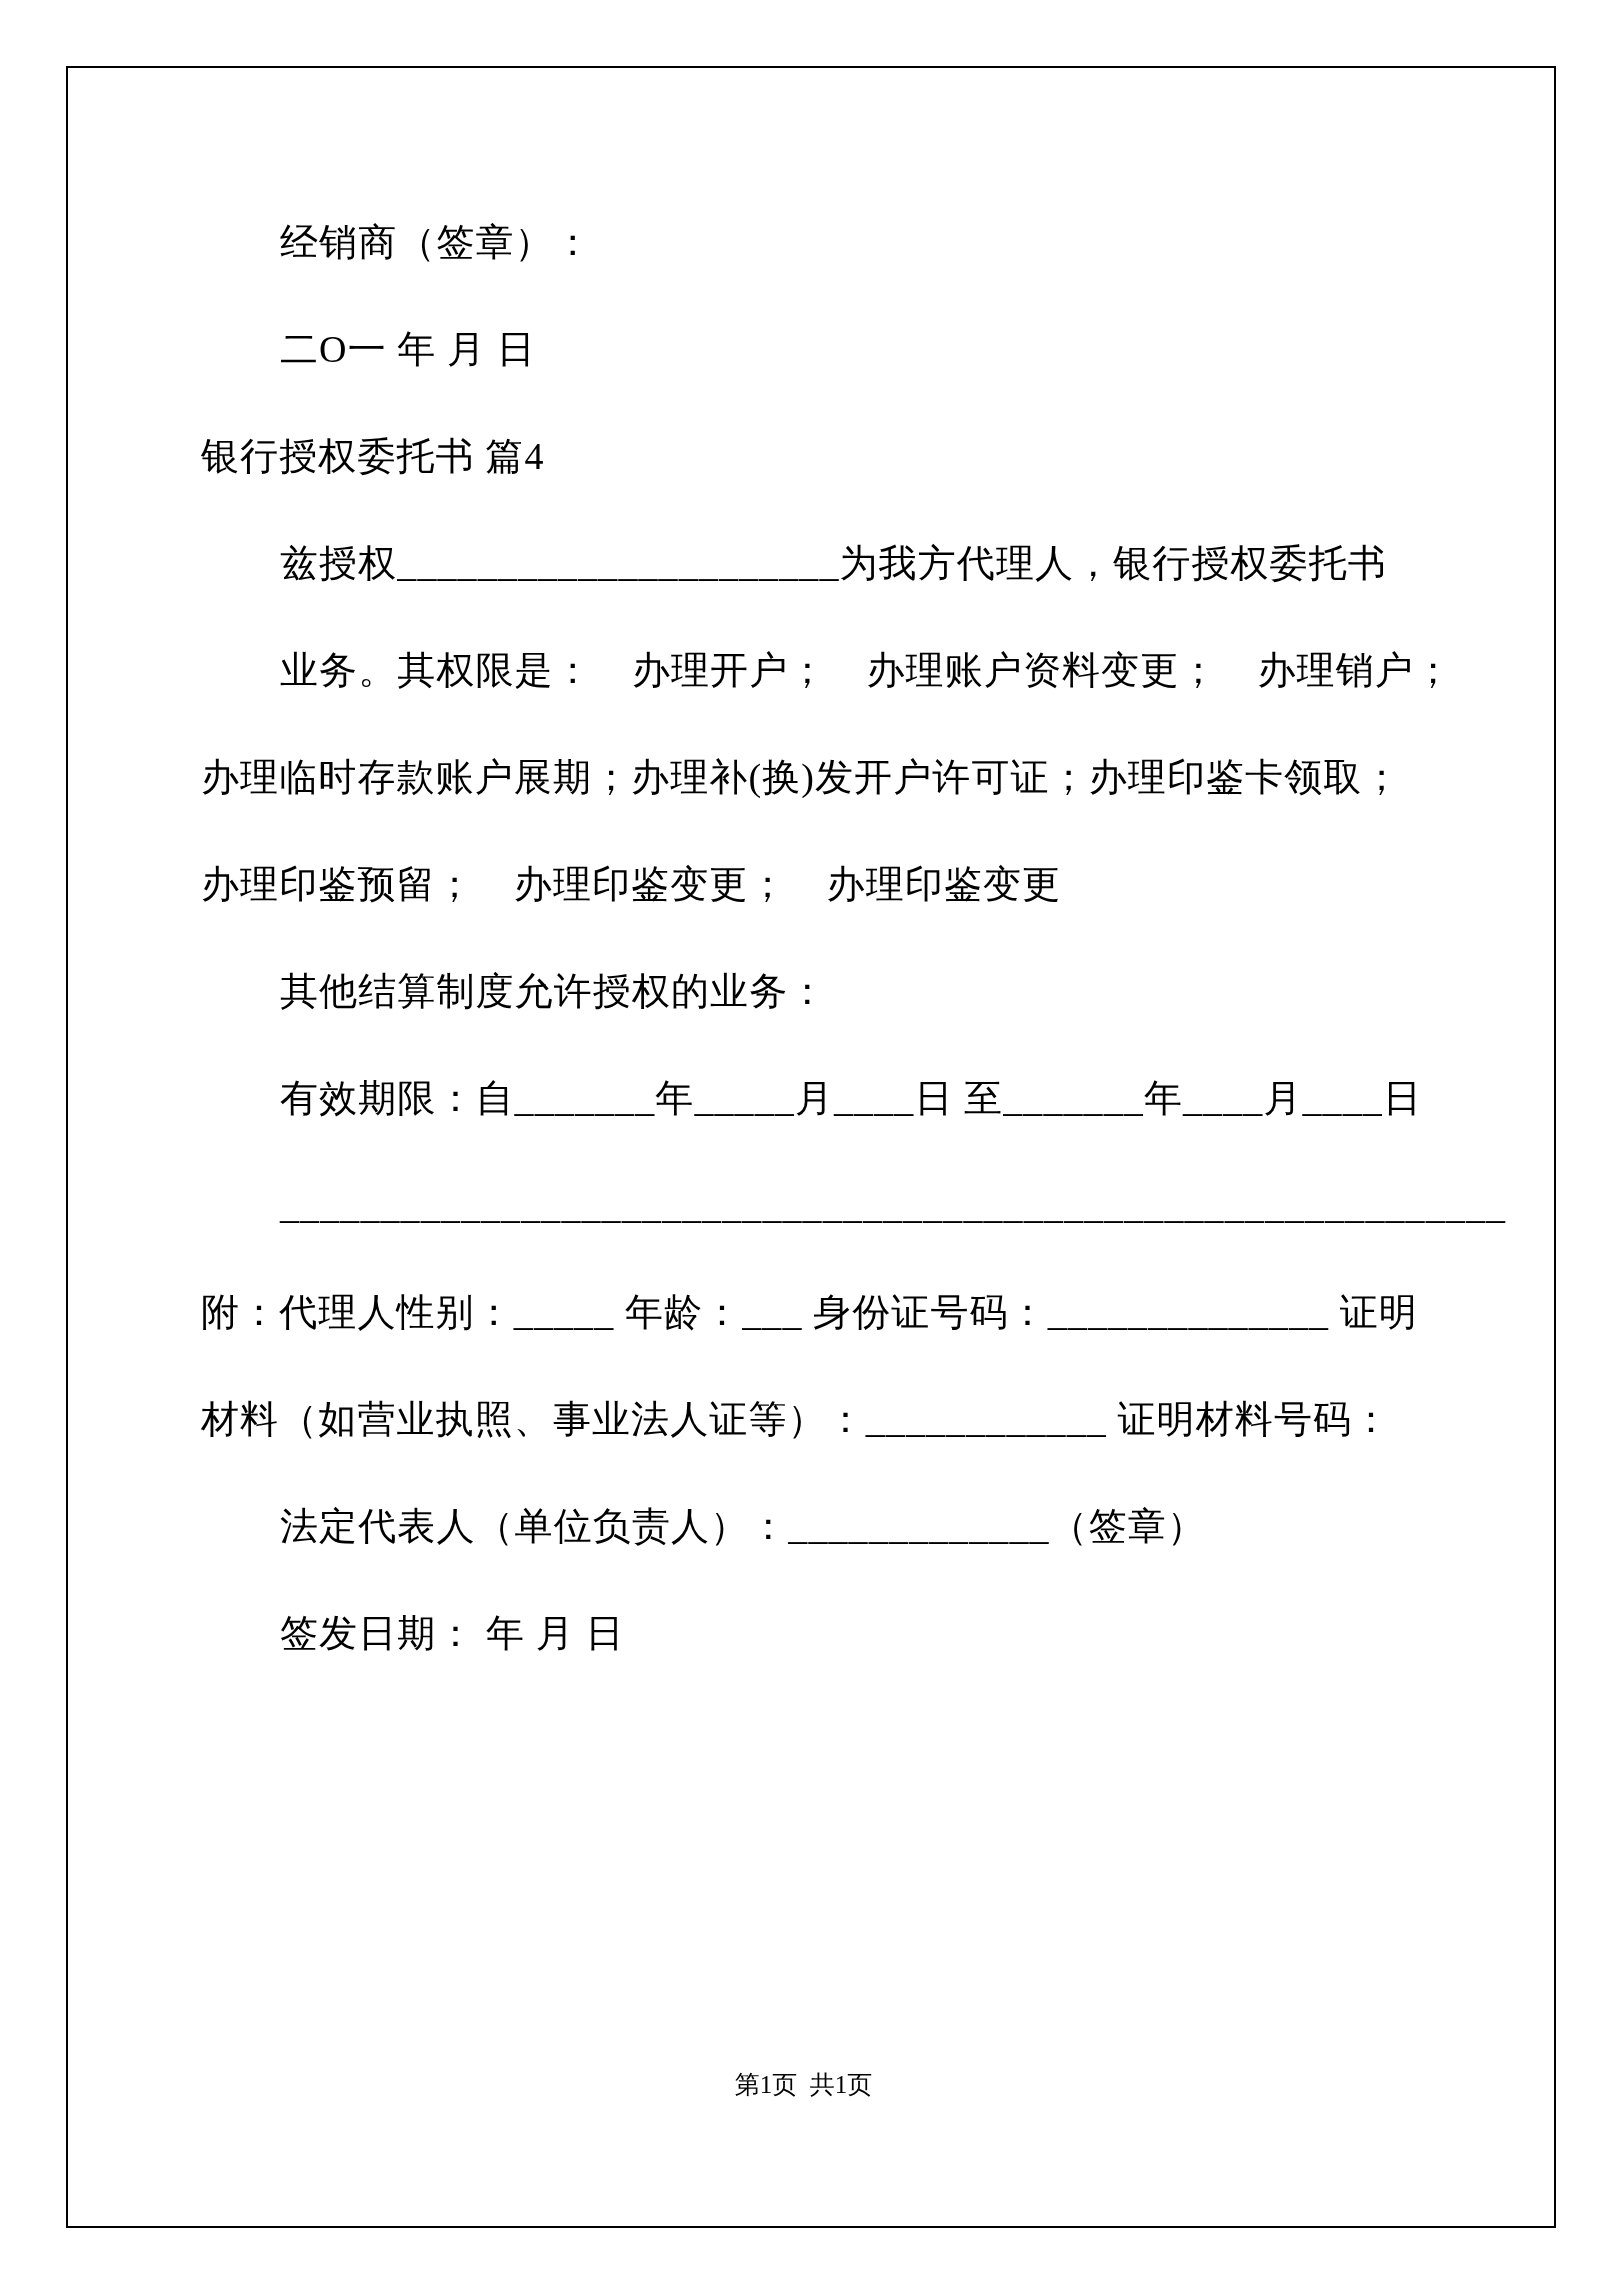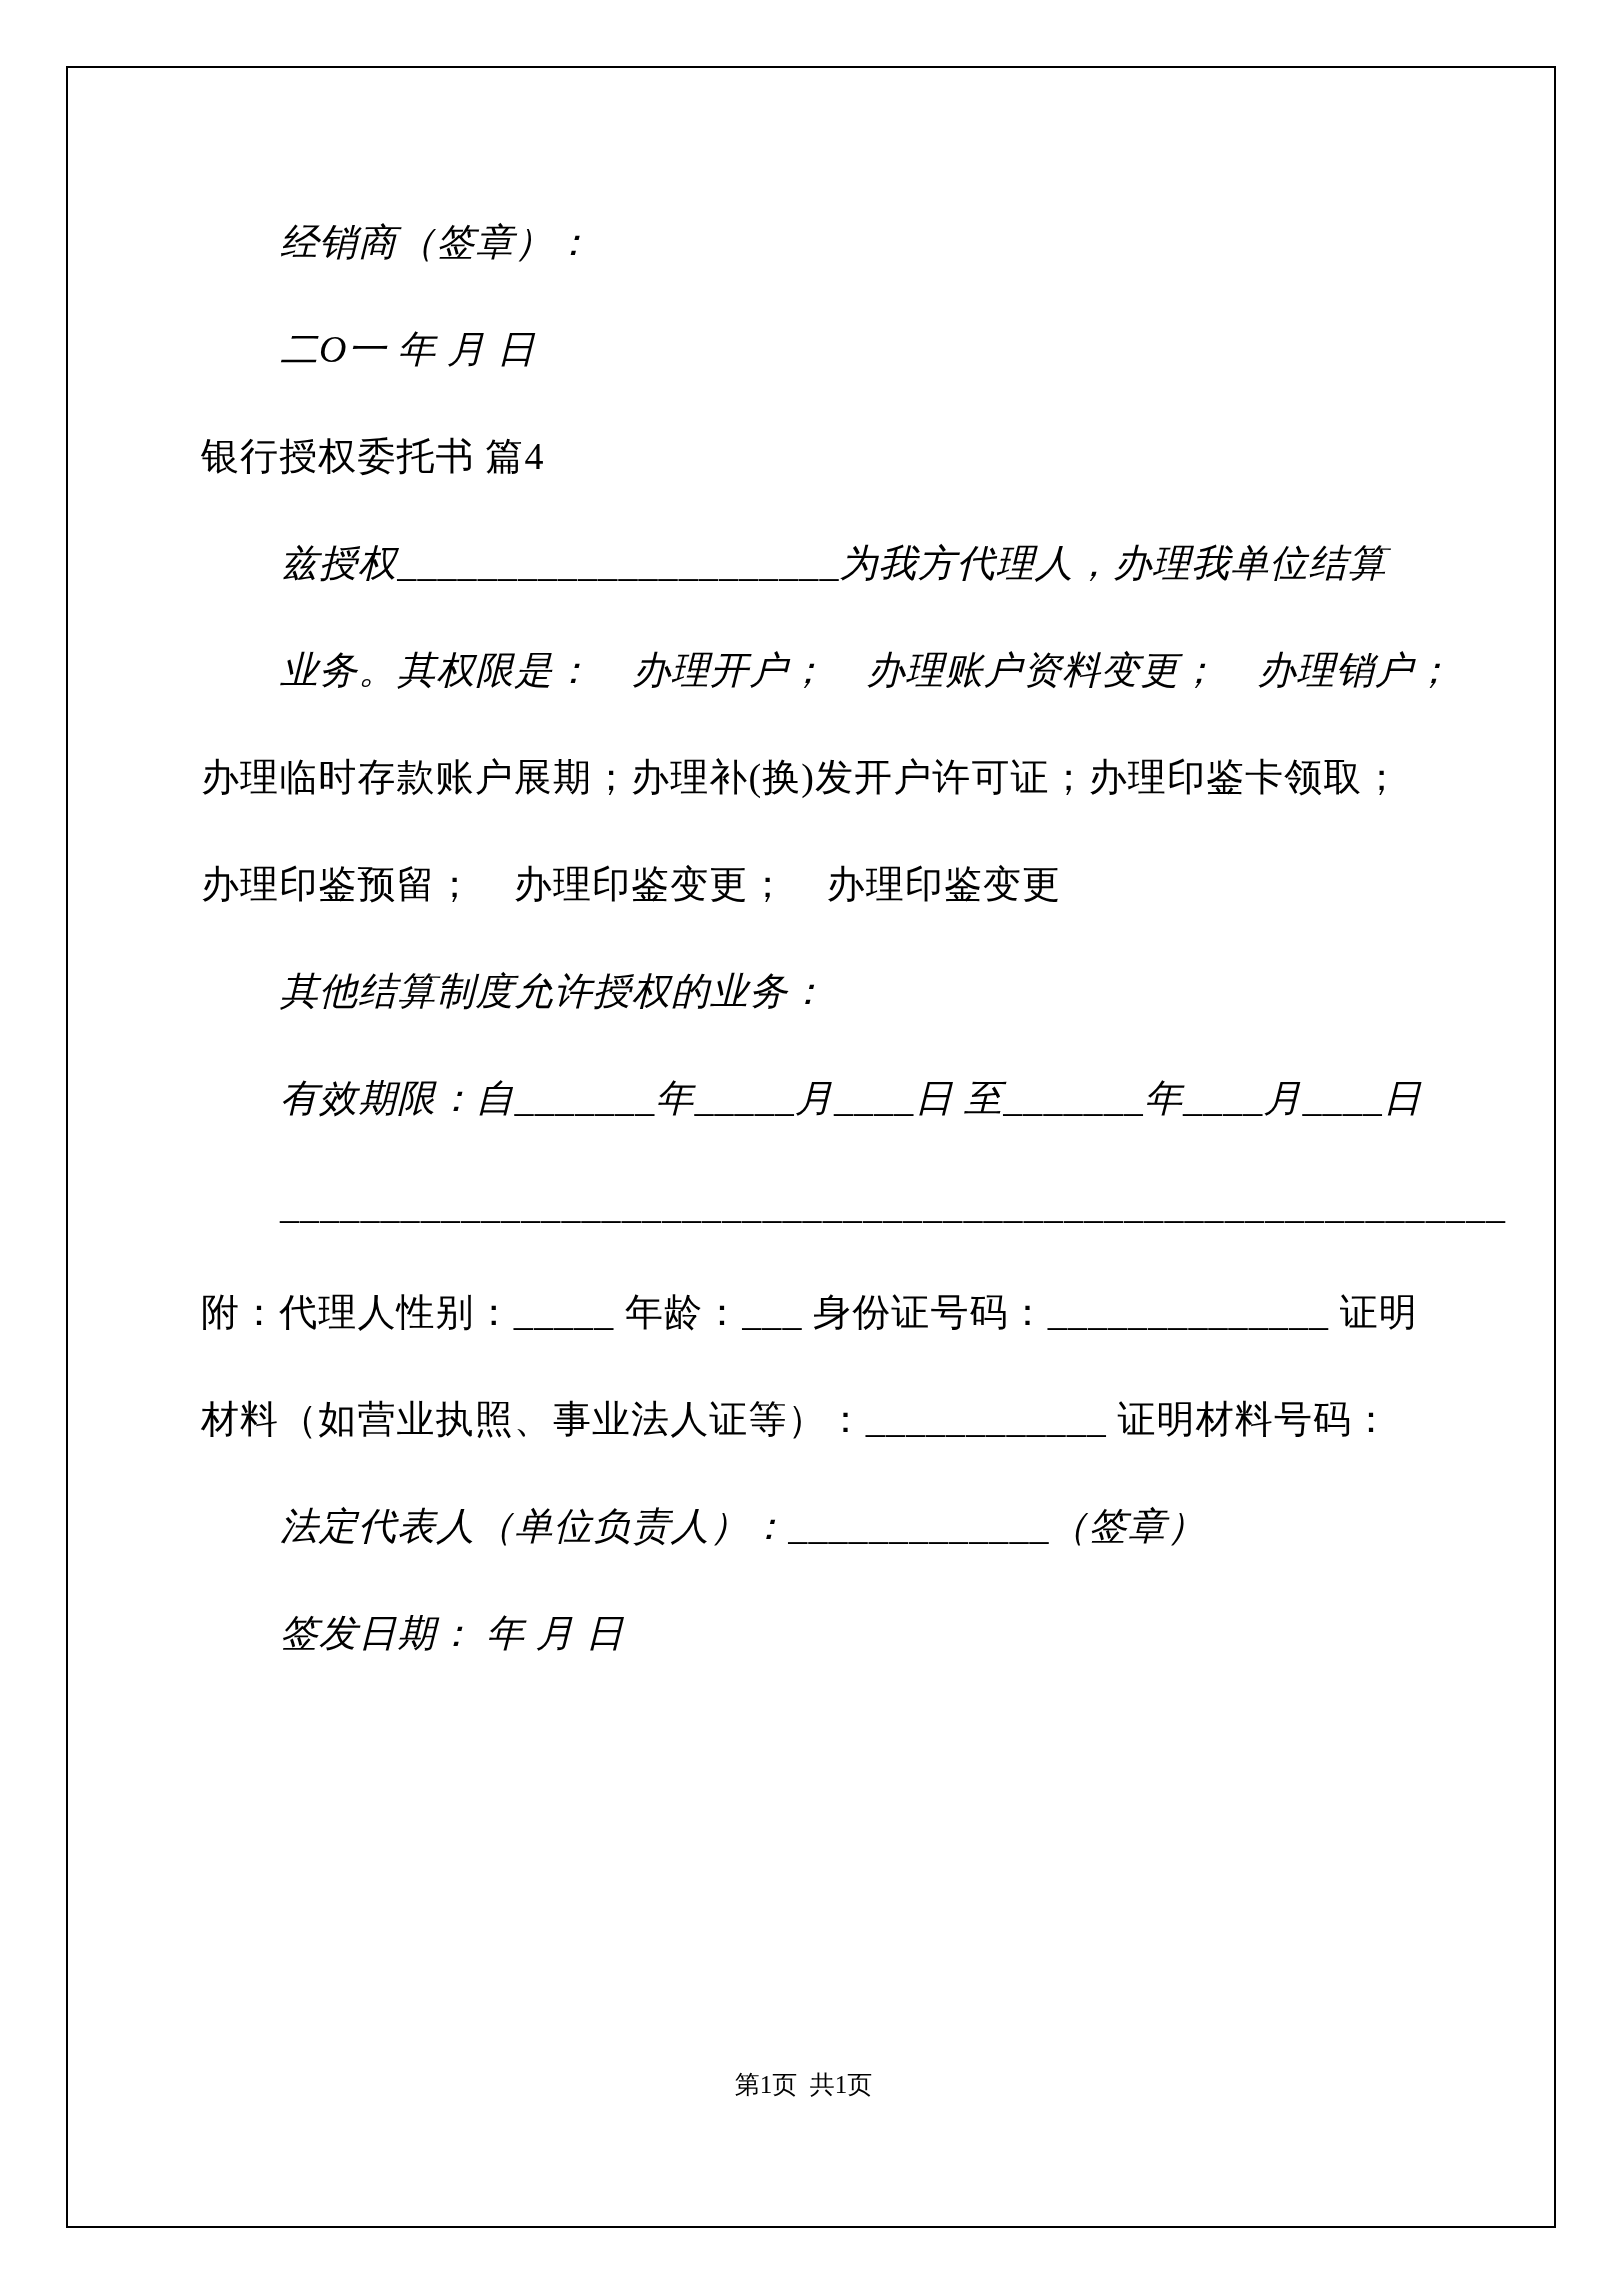--- a/index.html
+++ b/index.html
@@ -34,21 +34,20 @@
   .line {
     height: 107px;
     line-height: 107px;
     font-size: 38px;
     white-space: pre;
     letter-spacing: 1.1px;
     color: #000000;
   }
   .line.indent {
     padding-left: 79px;
-    font-style: italic;
   }
   .page-footer {
     position: absolute;
     left: 0;
     right: 16px;
     top: 2068px;
     text-align: center;
     font-size: 25px;
     line-height: 34px;
     white-space: pre;
@@ -57,21 +56,21 @@
 </style>
 </head>
 <body>
 
 <div class="page-frame"></div>
 
 <div class="doc-text">
   <div class="line indent">经销商（签章）：</div>
   <div class="line indent">二O一 年 月 日</div>
   <div class="line">银行授权委托书 篇4</div>
-  <div class="line indent">兹授权______________________为我方代理人，办理我单位结算</div>
+  <div class="line indent">兹授权______________________为我方代理人，银行授权委托书</div>
   <div class="line indent">业务。其权限是：　办理开户；　办理账户资料变更；　办理销户；</div>
   <div class="line">办理临时存款账户展期；办理补(换)发开户许可证；办理印鉴卡领取；</div>
   <div class="line">办理印鉴预留；　办理印鉴变更；　办理印鉴变更</div>
   <div class="line indent">其他结算制度允许授权的业务：</div>
   <div class="line indent">有效期限：自_______年_____月____日 至_______年____月____日</div>
   <div class="line indent">_____________________________________________________________</div>
   <div class="line">附：代理人性别：_____ 年龄：___ 身份证号码：______________ 证明</div>
   <div class="line">材料（如营业执照、事业法人证等）：____________ 证明材料号码：</div>
   <div class="line indent">法定代表人（单位负责人）：_____________（签章）</div>
   <div class="line indent">签发日期： 年 月 日</div>

